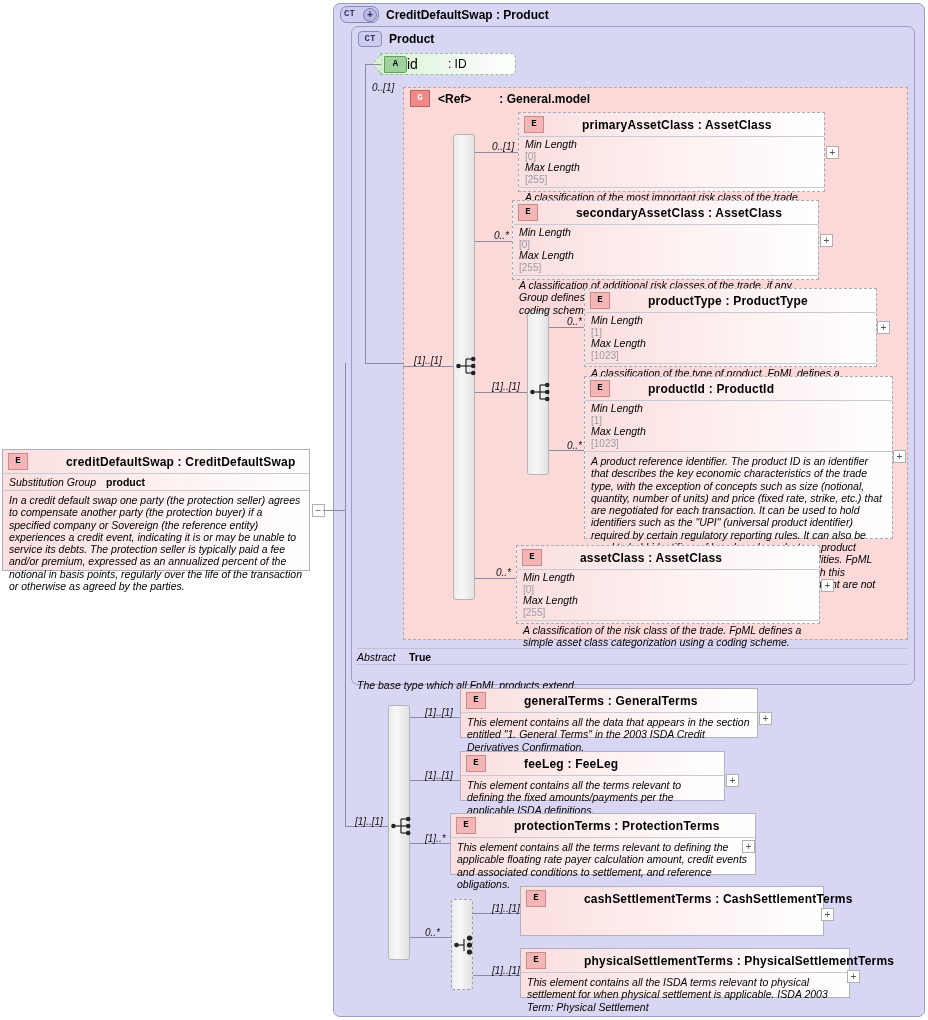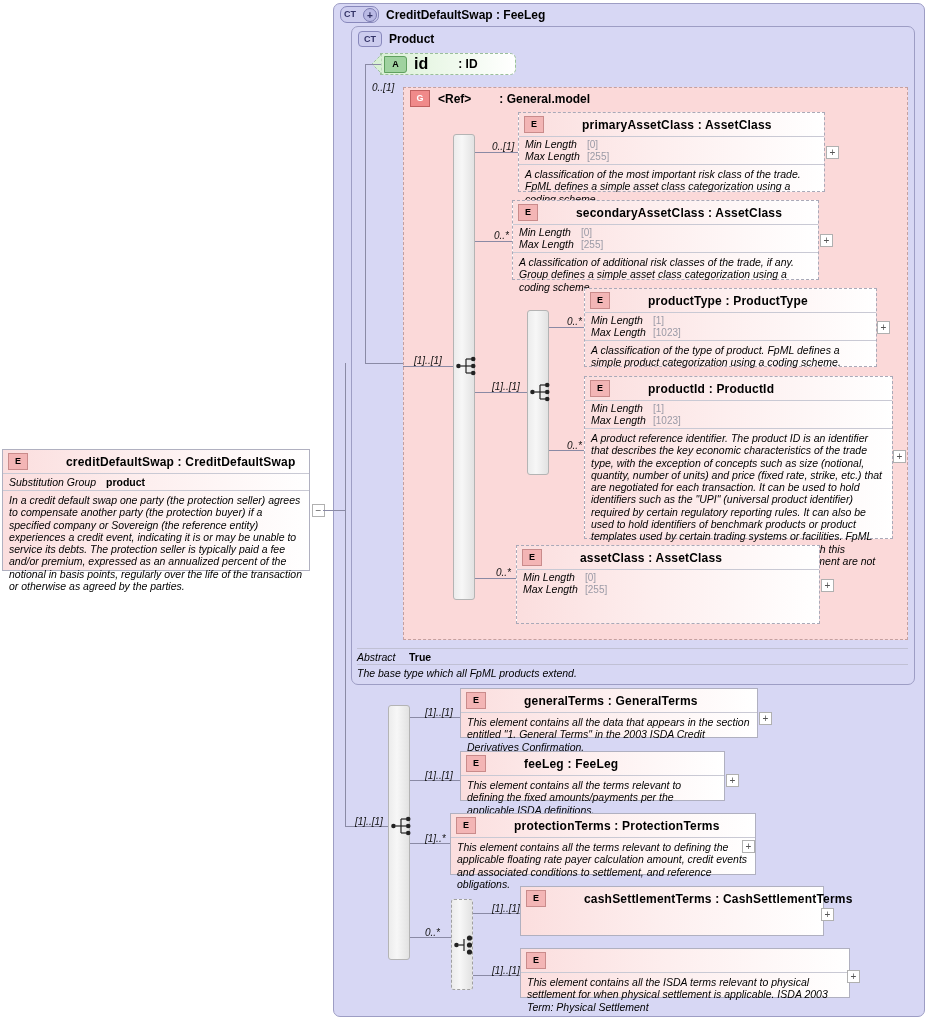--- a/index.html
+++ b/index.html
@@ -11,37 +11,37 @@
   .abs{position:absolute;box-sizing:border-box;}
 
   
   .node{position:absolute;box-sizing:border-box;background:#fff;
         border:1px solid #b8b8c8;}
   .node.dashed{border:1px dashed #a9a9b8;}
   .node.solid{border:1px solid #b0b0c0;}
   .node .hdr{display:flex;align-items:center;gap:7px;padding:3px 6px 3px 5px;}
   .node .title{font-size:12px;font-weight:bold;letter-spacing:.2px;white-space:nowrap;padding-left:31px;}
   .node .facets{border-top:1px solid #c9c9d4;padding:2px 6px 2px 6px;}
-  .node .facetrow{display:flex;line-height:11.5px;}
+  .node .facetrow{display:flex;line-height:11.5px;flex-direction:column;}
   .node .fname{font-style:italic;font-size:10.5px;width:62px;}
   .node .fval{font-size:10px;color:#9a9aa6;}
   .node .doc{border-top:1px solid #c9c9d4;padding:3px 6px 4px 6px;
              font-style:italic;font-size:10.5px;line-height:12.3px;}
 
   
   .elem{background:linear-gradient(to right,#fbdede 0%,#fdeeee 45%,#ffffff 100%);}
   .elem .doc, .elem .facets{background:transparent;}
   
   .ctframe{background:#d7d7f4;border:1px solid #9d9dc4;border-radius:7px;}
   
   .gframe{background:#fbd9d9;border:1px dashed #c4a0a0;}
 
   
   .ic{display:inline-flex;align-items:center;justify-content:center;
-      font-size:9px;font-weight:bold;font-family:Liberation Sans, sans-serif;
+      font-size:9px;font-weight:bold;font-family:Liberation Mono, monospace;
       line-height:1;flex:none;}
   .ic-e{width:18px;height:15px;background:#f3b5b5;border:1px solid #c98b8b;color:#000;}
   .ic-g{width:18px;height:15px;background:#f08a8a;border:1px solid #c06060;color:#fff;}
   .ic-a{width:21px;height:15px;background:#9fd29f;border:1px solid #5f9f5f;color:#000;
         border-radius:0 3px 3px 0;}
   .ic-ct{width:22px;height:14px;background:#ccccee;border:1px solid #8888bb;
          border-radius:4px;color:#333366;font-size:9px;}
   .ic-ctp{width:34px;height:15px;background:#ccccee;border:1px solid #8888bb;
           border-radius:7px;color:#333366;font-size:9px;position:relative;
           justify-content:flex-start;padding-left:3px;}
@@ -82,45 +82,45 @@
 </style>
 </head>
 <body>
 
 <div class="abs ctframe" style="left:333px;top:3px;width:592px;height:1014px;"></div>
 
 <div class="abs" style="left:340px;top:6px;display:flex;align-items:center;gap:7px;">
   <span class="ic ic-ctp">
     CT<span class="plus">+</span>
   </span>
-  <span class="title" style="font-size:12px;font-weight:bold;">CreditDefaultSwap : FeeLeg</span>
+  <span class="title" style="font-size:12px;font-weight:bold;">CreditDefaultSwap : Product</span>
 </div>
 
 <div class="abs ctframe" style="left:351px;top:26px;width:564px;height:659px;"></div>
 
 <div class="abs" style="left:358px;top:31px;display:flex;align-items:center;gap:7px;">
   <span class="ic ic-ct">CT</span>
   <span style="font-size:12px;font-weight:bold;">Product</span>
 </div>
 
 <div class="abs ctline" style="left:357px;top:648px;width:551px;padding-top:2px;">
   <div class="rowkv">
     <span class="k" style="width:42px;">Abstract</span>
     <span class="v">True</span>
   </div>
 </div>
-<div class="abs ctline" style="left:357px;top:664px;width:551px;padding-top:2px;font-style:italic;font-size:10.5px;">The base type which all FpML products extend.</div>
+<div class="abs ctline" style="left:357px;top:664px;width:551px;padding-top:14px;font-style:italic;font-size:10.5px;">The base type which all FpML products extend.</div>
 
 <div class="attrnode" style="left:380px;top:53px;width:136px;height:22px;">
   <svg class="chev" viewBox="0 0 10 22" preserveAspectRatio="none">
     <polygon points="10,0 10,22 0,11" fill="#d9f0d5" stroke="#9bbf9b" stroke-width="1" stroke-dasharray="3,2"></polygon>
   </svg>
   <span class="ic ic-a" style="margin-left:3px;">A</span>
-  <span style="font-size:16px;font-weight:bold;margin-left:7px;">id</span>
-  <span style="font-size:12px;font-weight:bold;margin-left:30px;">: ID</span>
+  <span style="font-size:14px;font-weight:normal;">id</span>
+  <span style="font-size:12px;font-weight:normal;margin-left:30px;">: ID</span>
 </div>
 
 <div class="ln lnv" style="left:365px;top:64px;height:299px;"></div>
 <div class="ln lnh" style="left:365px;top:64px;width:16px;"></div>
 
 <div class="abs gframe" style="left:403px;top:87px;width:505px;height:553px;"></div>
 
 <div class="abs" style="left:410px;top:90px;display:flex;align-items:center;gap:8px;">
   <span class="ic ic-g">G</span>
   <span style="font-size:12px;font-weight:bold;">&lt;Ref&gt;</span>
@@ -255,20 +255,21 @@
   <div class="facets">
     <div class="facetrow">
         <span class="fname">Min Length</span>
         <span class="fval">[0]</span>
       </div>
     <div class="facetrow">
         <span class="fname">Max Length</span>
         <span class="fval">[255]</span>
       </div>
   </div>
+  <div class="doc">A classification of the risk class of the trade. FpML defines a simple asset class categorization using a coding scheme.</div>
 </div>
 <div class="card" style="left:496px;top:567px;">0..*</div>
 <div class="pm" style="left:821px;top:579px;">+</div>
 
 <div class="node solid elem" style="left:2px;top:449px;width:308px;height:122px;">
   <div class="hdr">
     <span class="ic ic-e">E</span>
     <span class="title">creditDefaultSwap : CreditDefaultSwap</span>
   </div>
   <div class="facets">
@@ -352,17 +353,18 @@
     <span class="ic ic-e">E</span>
     <span class="title">cashSettlementTerms : CashSettlementTerms</span>
   </div>
 </div>
 <div class="card" style="left:492px;top:903px;">[1]..[1]</div>
 <div class="pm" style="left:821px;top:908px;">+</div>
 
 <div class="node solid elem" style="left:520px;top:948px;width:330px;height:50px;">
   <div class="hdr">
     <span class="ic ic-e">E</span>
+    <span class="title">physicalSettlementTerms : PhysicalSettlementTerms</span>
   </div>
   <div class="doc">This element contains all the ISDA terms relevant to physical settlement for when physical settlement is applicable. ISDA 2003 Term: Physical Settlement</div>
 </div>
 <div class="card" style="left:492px;top:965px;">[1]..[1]</div>
 <div class="pm" style="left:847px;top:970px;">+</div>
 
 </body></html>

